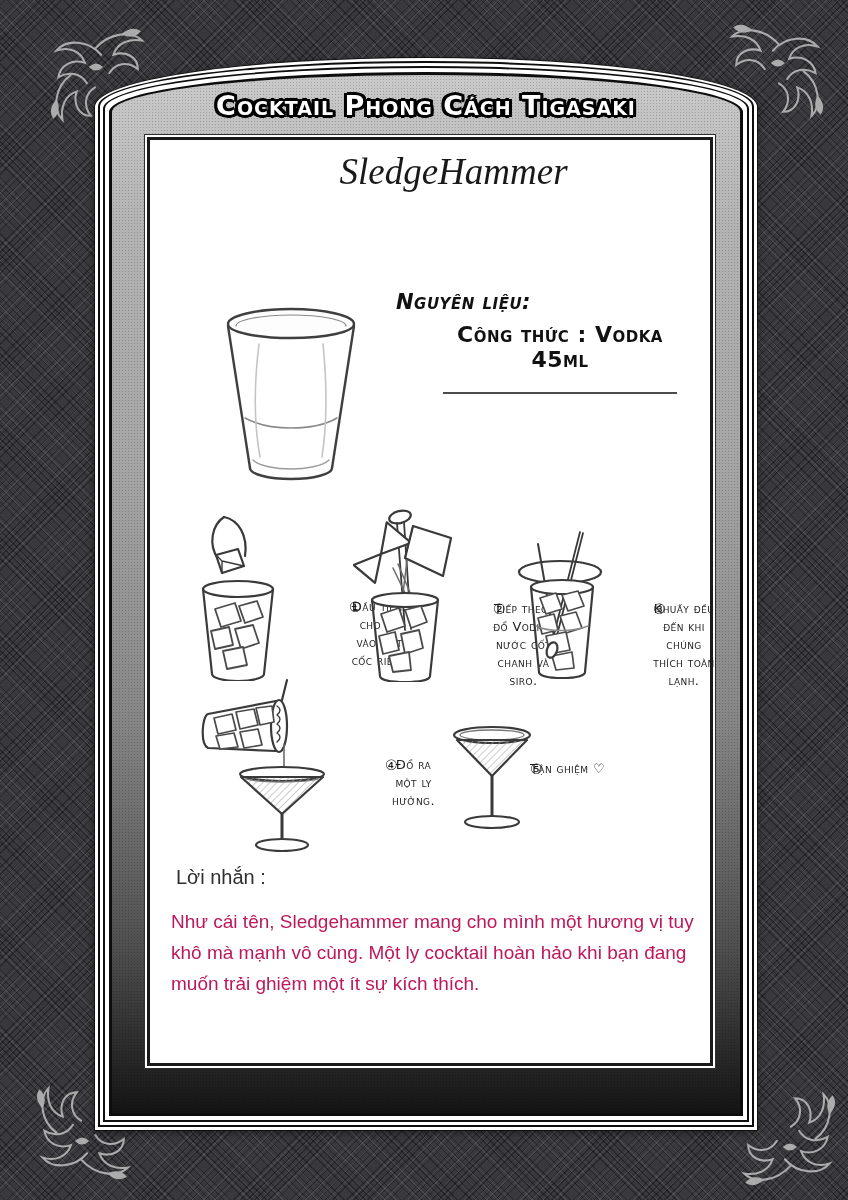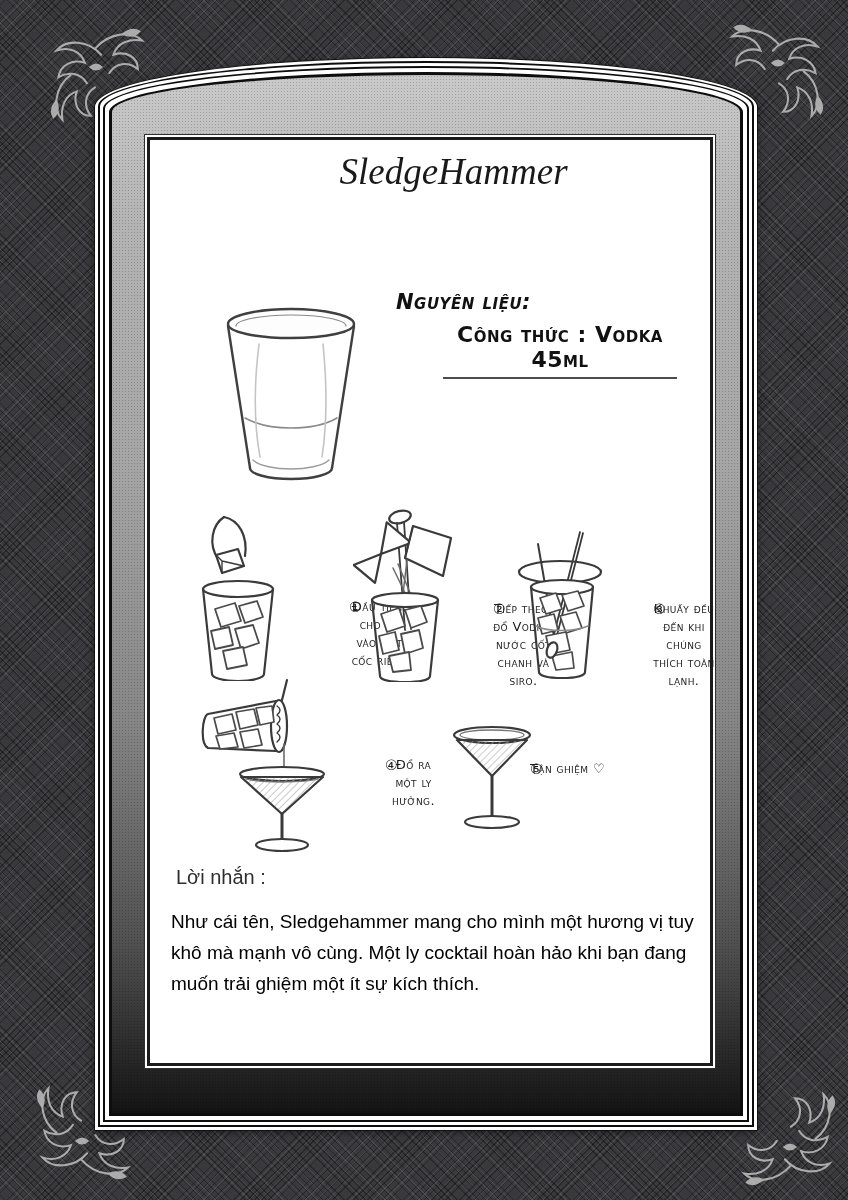--- a/index.html
+++ b/index.html
@@ -41,21 +41,21 @@
     background:#fff;border:3px solid #1b1b1b;box-sizing:border-box;
     box-shadow:0 0 0 2px #fff, 0 0 0 3px #2f2f2f;}
   .card *{position:absolute;}
 
   .recipe-title{top:10px;left:0;right:0;text-align:center;
     font-family:"Liberation Serif", serif;font-style:italic;font-size:37px;color:#191919;padding-left:47px;}
 
   .ing-heading{left:246px;top:150px;font-weight:bold;font-style:italic;font-size:21px;
     font-variant:small-caps;letter-spacing:.5px;color:#111;}
   .ing-item{font-weight:bold;font-size:22px;font-variant:small-caps;letter-spacing:.5px;color:#111;
-    text-align:center;border-bottom:2px solid #4c4c4c;padding-bottom:5px;}
+    text-align:center;border-bottom:2px solid #4c4c4c;padding-bottom:20px;}
   .ing-0{left:293px;top:182px;width:234px;}
   .ing-1{left:303px;top:245px;width:224px;}
   .ing-2{left:330px;top:283px;width:172px;}
 
   .step-text{font-size:13px;font-variant:small-caps;letter-spacing:.4px;line-height:18px;
     color:#1d1d1d;text-align:center;}
   .step-num{font-variant:normal;font-size:14px;}
   .st-1{left:138px;top:458px;width:122px;}
   .st-2{left:282px;top:460px;width:122px;}
   .st-3{left:441px;top:460px;width:124px;}
@@ -66,21 +66,21 @@
   .ill-main{left:56px;top:158px;width:170px;height:190px;}
   .ill-s1{left:41px;top:371px;width:95px;height:170px;}
   .ill-s2{left:203px;top:362px;width:106px;height:180px;}
   .ill-s3{left:366px;top:390px;width:92px;height:150px;}
   .ill-s4{left:44px;top:534px;width:136px;height:180px;}
   .ill-s5{left:300px;top:574px;width:86px;height:130px;}
 
   .msg-heading{left:26px;top:726px;font-family:"Liberation Sans", sans-serif;
     font-size:20px;color:#2e2e2e;}
   .msg-body{left:21px;top:766px;width:552px;font-family:"Liberation Sans", sans-serif;
-    font-size:19px;line-height:31px;color:#000000;}
+    font-size:19px;line-height:31px;color:#be185d;}
 </style>
 </head>
 <body>
 
 <div class="page">
 
   <svg class="ornament orn-tl" viewBox="0 0 110 110">
     <g stroke="#c9c9c9" fill="none" stroke-width="2" stroke-linecap="round">
       <path d="M64,40 C52,26 30,24 20,36 C32,32 44,36 48,48 C36,44 24,50 22,62 C32,56 44,58 50,68"></path>
       <path d="M58,34 C72,18 94,16 104,26 C92,24 80,28 76,40 C88,36 100,42 100,54 C90,46 78,48 72,58"></path>
@@ -122,20 +122,21 @@
     </g>
   </svg>
 
   <div class="frame">
     <div class="f-line-a">
       <div class="f-line-b">
         <div class="mat"></div>
       </div>
     </div>
 
+    <div class="banner">Cocktail Phong Cách Tigasaki</div>
 
     <div class="card">
 
       <div class="recipe-title">SledgeHammer</div>
 
       <svg class="ill ill-main" viewBox="0 0 170 190">
         <g stroke="#3f3f3f" stroke-width="2.4" fill="none" stroke-linejoin="round" stroke-linecap="round">
           <path d="M22,26 C22,18 50,11 85,11 C120,11 148,18 148,26 C148,34 120,40 85,40 C50,40 22,34 22,26 Z" fill="#fdfdfd"></path>
           <path d="M30,28 C30,22 55,17 85,17 C115,17 140,22 140,28" stroke="#8a8a8a" stroke-width="1.2"></path>
           <path d="M22,28 L44,170"></path>

